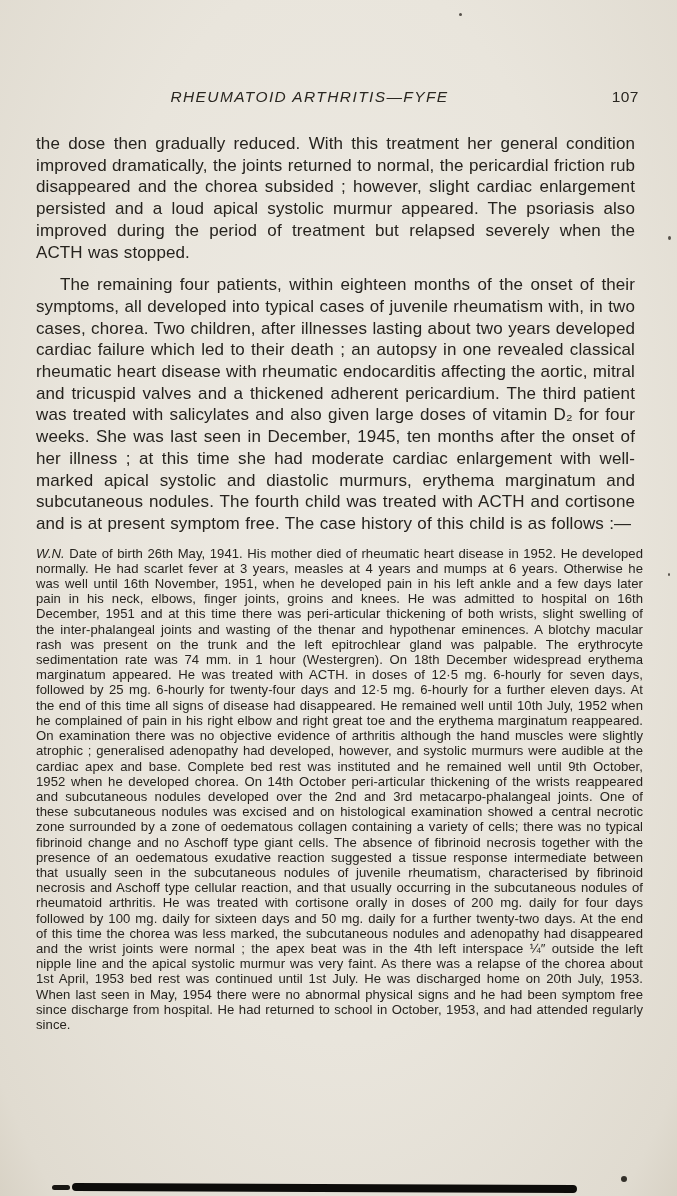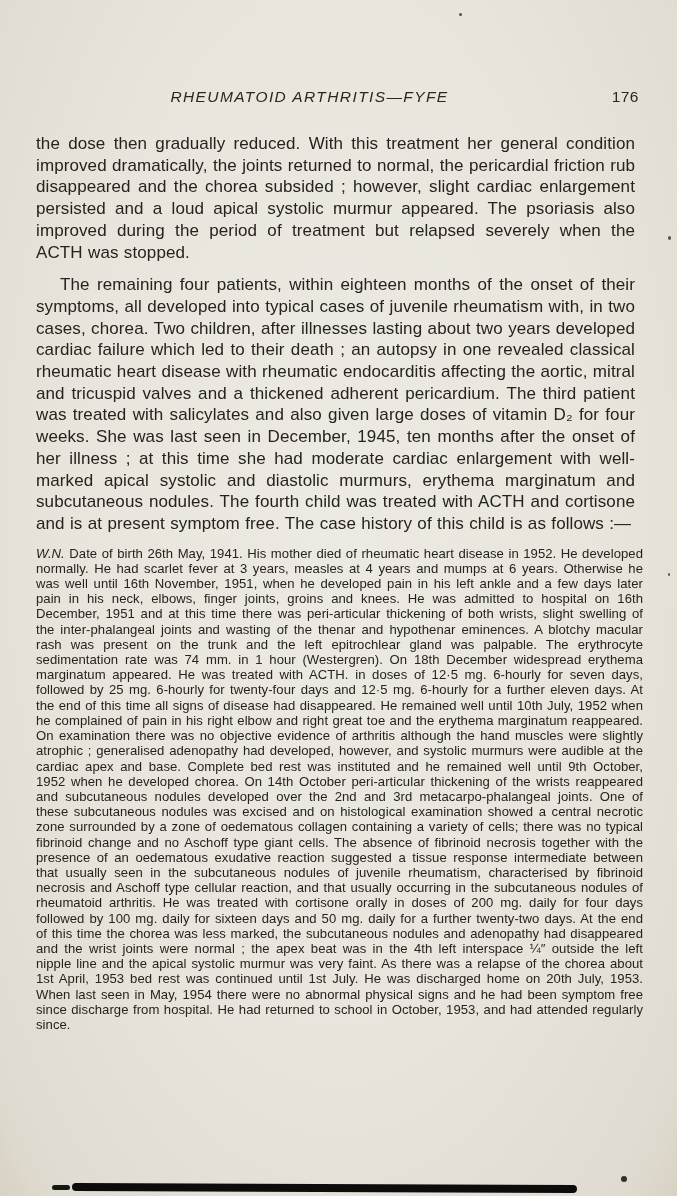--- a/index.html
+++ b/index.html
@@ -100,21 +100,21 @@
   .speck-3 { top: 573px; left: 668px; width: 2px; height: 3px; }
   .speck-4 { top: 1176px; left: 621px; width: 6px; height: 6px; background:#33302a; }
 </style>
 </head>
 <body>
 
 <div class="page">
 
   <div class="header">
     <span class="running-title">RHEUMATOID ARTHRITIS—FYFE</span>
-    <span class="page-number">176</span>
+    <span class="page-number">107</span>
   </div>
 
   <div class="textblock">
     <p class="para">the dose then gradually reduced.  With this treatment her general condition improved dramatically, the joints returned to normal, the pericardial friction rub disappeared and the chorea subsided ; however, slight cardiac enlargement persisted and a loud apical systolic murmur appeared.  The psoriasis also improved during the period of treatment but relapsed severely when the ACTH was stopped.</p>
     <p class="para indent">The remaining four patients, within eighteen months of the onset of their symptoms, all developed into typical cases of juvenile rheumatism with, in two cases, chorea.  Two children, after illnesses lasting about two years developed cardiac failure which led to their death ; an autopsy in one revealed classical rheumatic heart disease with rheumatic endocarditis affecting the aortic, mitral and tricuspid valves and a thickened adherent pericardium.  The third patient was treated with salicylates and also given large doses of vitamin D₂ for four weeks.  She was last seen in December, 1945, ten months after the onset of her illness ; at this time she had moderate cardiac enlargement with well-marked apical systolic and diastolic murmurs, erythema marginatum and subcutaneous nodules.  The fourth child was treated with ACTH and cortisone and is at present symptom free.  The case history of this child is as follows :—</p>
     <p class="case"><span class="case-lead">W.N.</span><span> Date of birth 26th May, 1941.  His mother died of rheumatic heart disease in 1952.  He developed normally.  He had scarlet fever at 3 years, measles at 4 years and mumps at 6 years.  Otherwise he was well until 16th November, 1951, when he developed pain in his left ankle and a few days later pain in his neck, elbows, finger joints, groins and knees.  He was admitted to hospital on 16th December, 1951 and at this time there was peri-articular thickening of both wrists, slight swelling of the inter-phalangeal joints and wasting of the thenar and hypothenar eminences.  A blotchy macular rash was present on the trunk and the left epitrochlear gland was palpable.  The erythrocyte sedimentation rate was 74 mm. in 1 hour (Westergren).  On 18th December widespread erythema marginatum appeared.  He was treated with ACTH. in doses of 12·5 mg. 6-hourly for seven days, followed by 25 mg. 6-hourly for twenty-four days and 12·5 mg. 6-hourly for a further eleven days.  At the end of this time all signs of disease had disappeared.  He remained well until 10th July, 1952 when he complained of pain in his right elbow and right great toe and the erythema marginatum reappeared.  On examination there was no objective evidence of arthritis although the hand muscles were slightly atrophic ; generalised adenopathy had developed, however, and systolic murmurs were audible at the cardiac apex and base.  Complete bed rest was instituted and he remained well until 9th October, 1952 when he developed chorea.  On 14th October peri-articular thickening of the wrists reappeared and subcutaneous nodules developed over the 2nd and 3rd metacarpo-phalangeal joints.  One of these subcutaneous nodules was excised and on histological examination showed a central necrotic zone surrounded by a zone of oedematous collagen containing a variety of cells; there was no typical fibrinoid change and no Aschoff type giant cells.  The absence of fibrinoid necrosis together with the presence of an oedematous exudative reaction suggested a tissue response intermediate between that usually seen in the subcutaneous nodules of juvenile rheumatism, characterised by fibrinoid necrosis and Aschoff type cellular reaction, and that usually occurring in the subcutaneous nodules of rheumatoid arthritis.  He was treated with cortisone orally in doses of 200 mg. daily for four days followed by 100 mg. daily for sixteen days and 50 mg. daily for a further twenty-two days.  At the end of this time the chorea was less marked, the subcutaneous nodules and adenopathy had disappeared and the wrist joints were normal ; the apex beat was in the 4th left interspace ¼″ outside the left nipple line and the apical systolic murmur was very faint.  As there was a relapse of the chorea about 1st April, 1953 bed rest was continued until 1st July.  He was discharged home on 20th July, 1953.  When last seen in May, 1954 there were no abnormal physical signs and he had been symptom free since discharge from hospital.  He had returned to school in October, 1953, and had attended regularly since.</span></p>
   </div>
 
   <span class="speck speck-1"></span>
   <span class="speck speck-2"></span>

